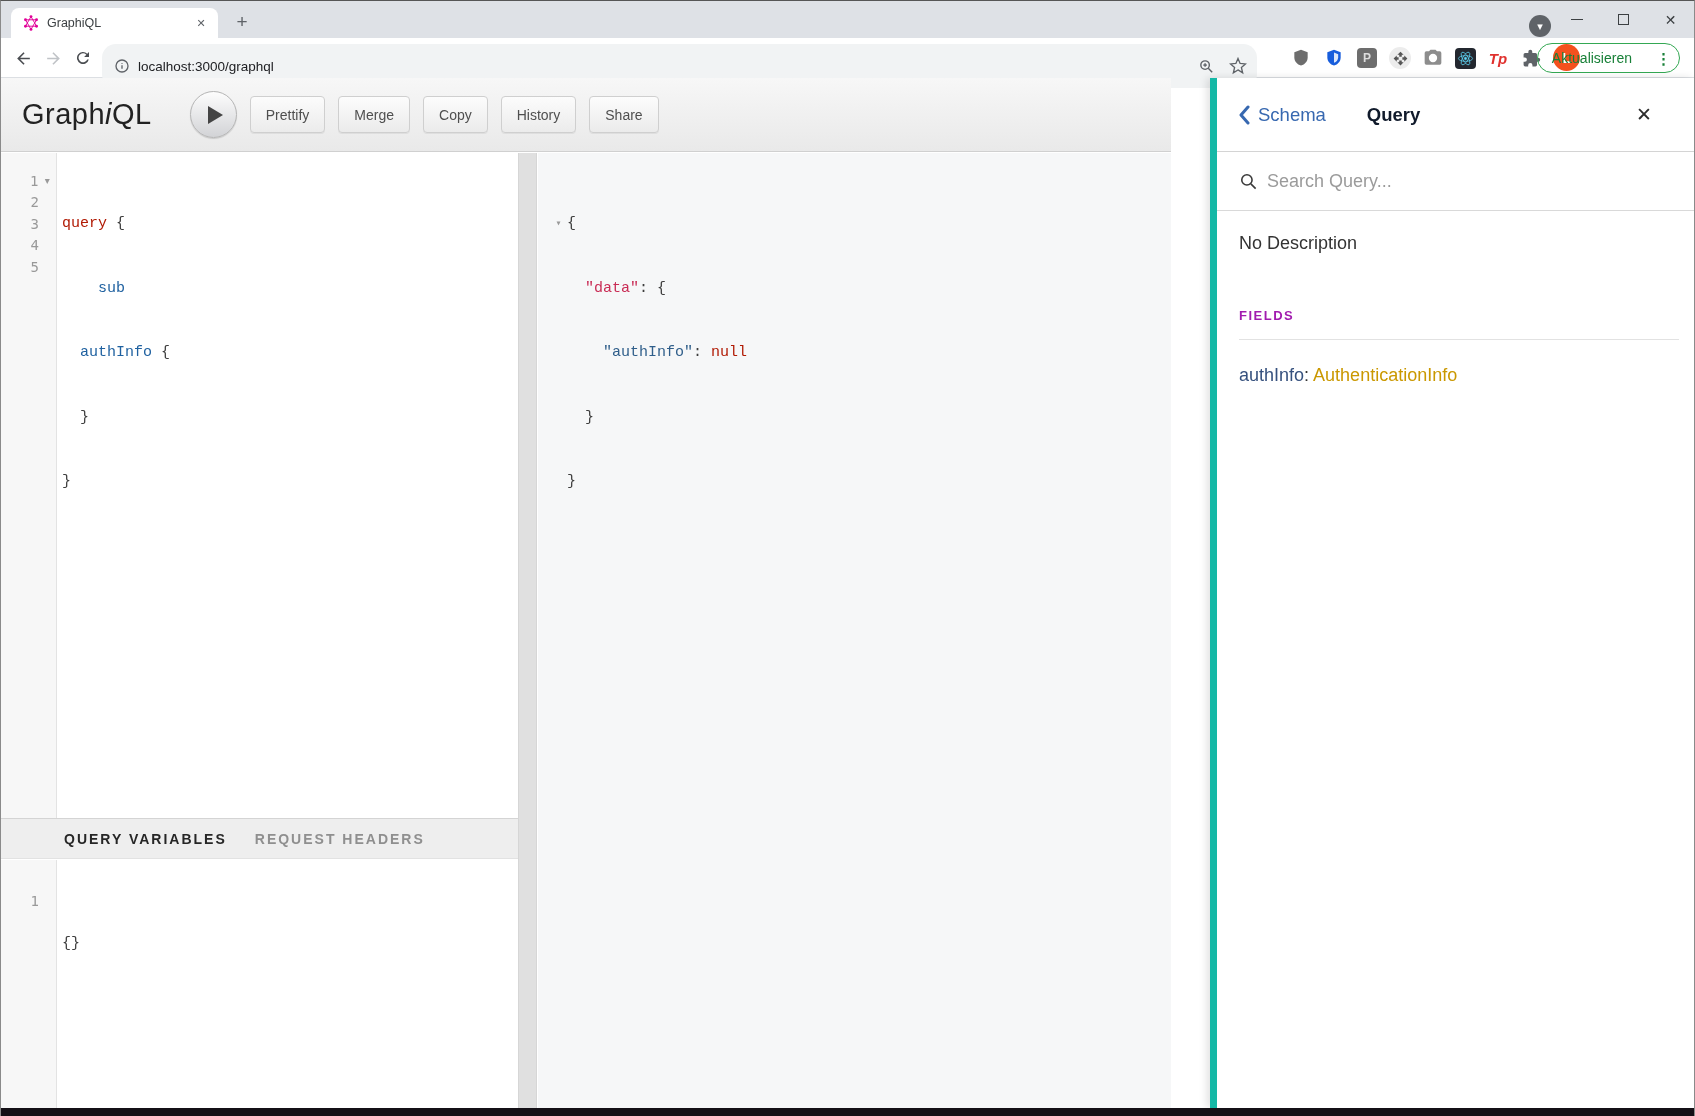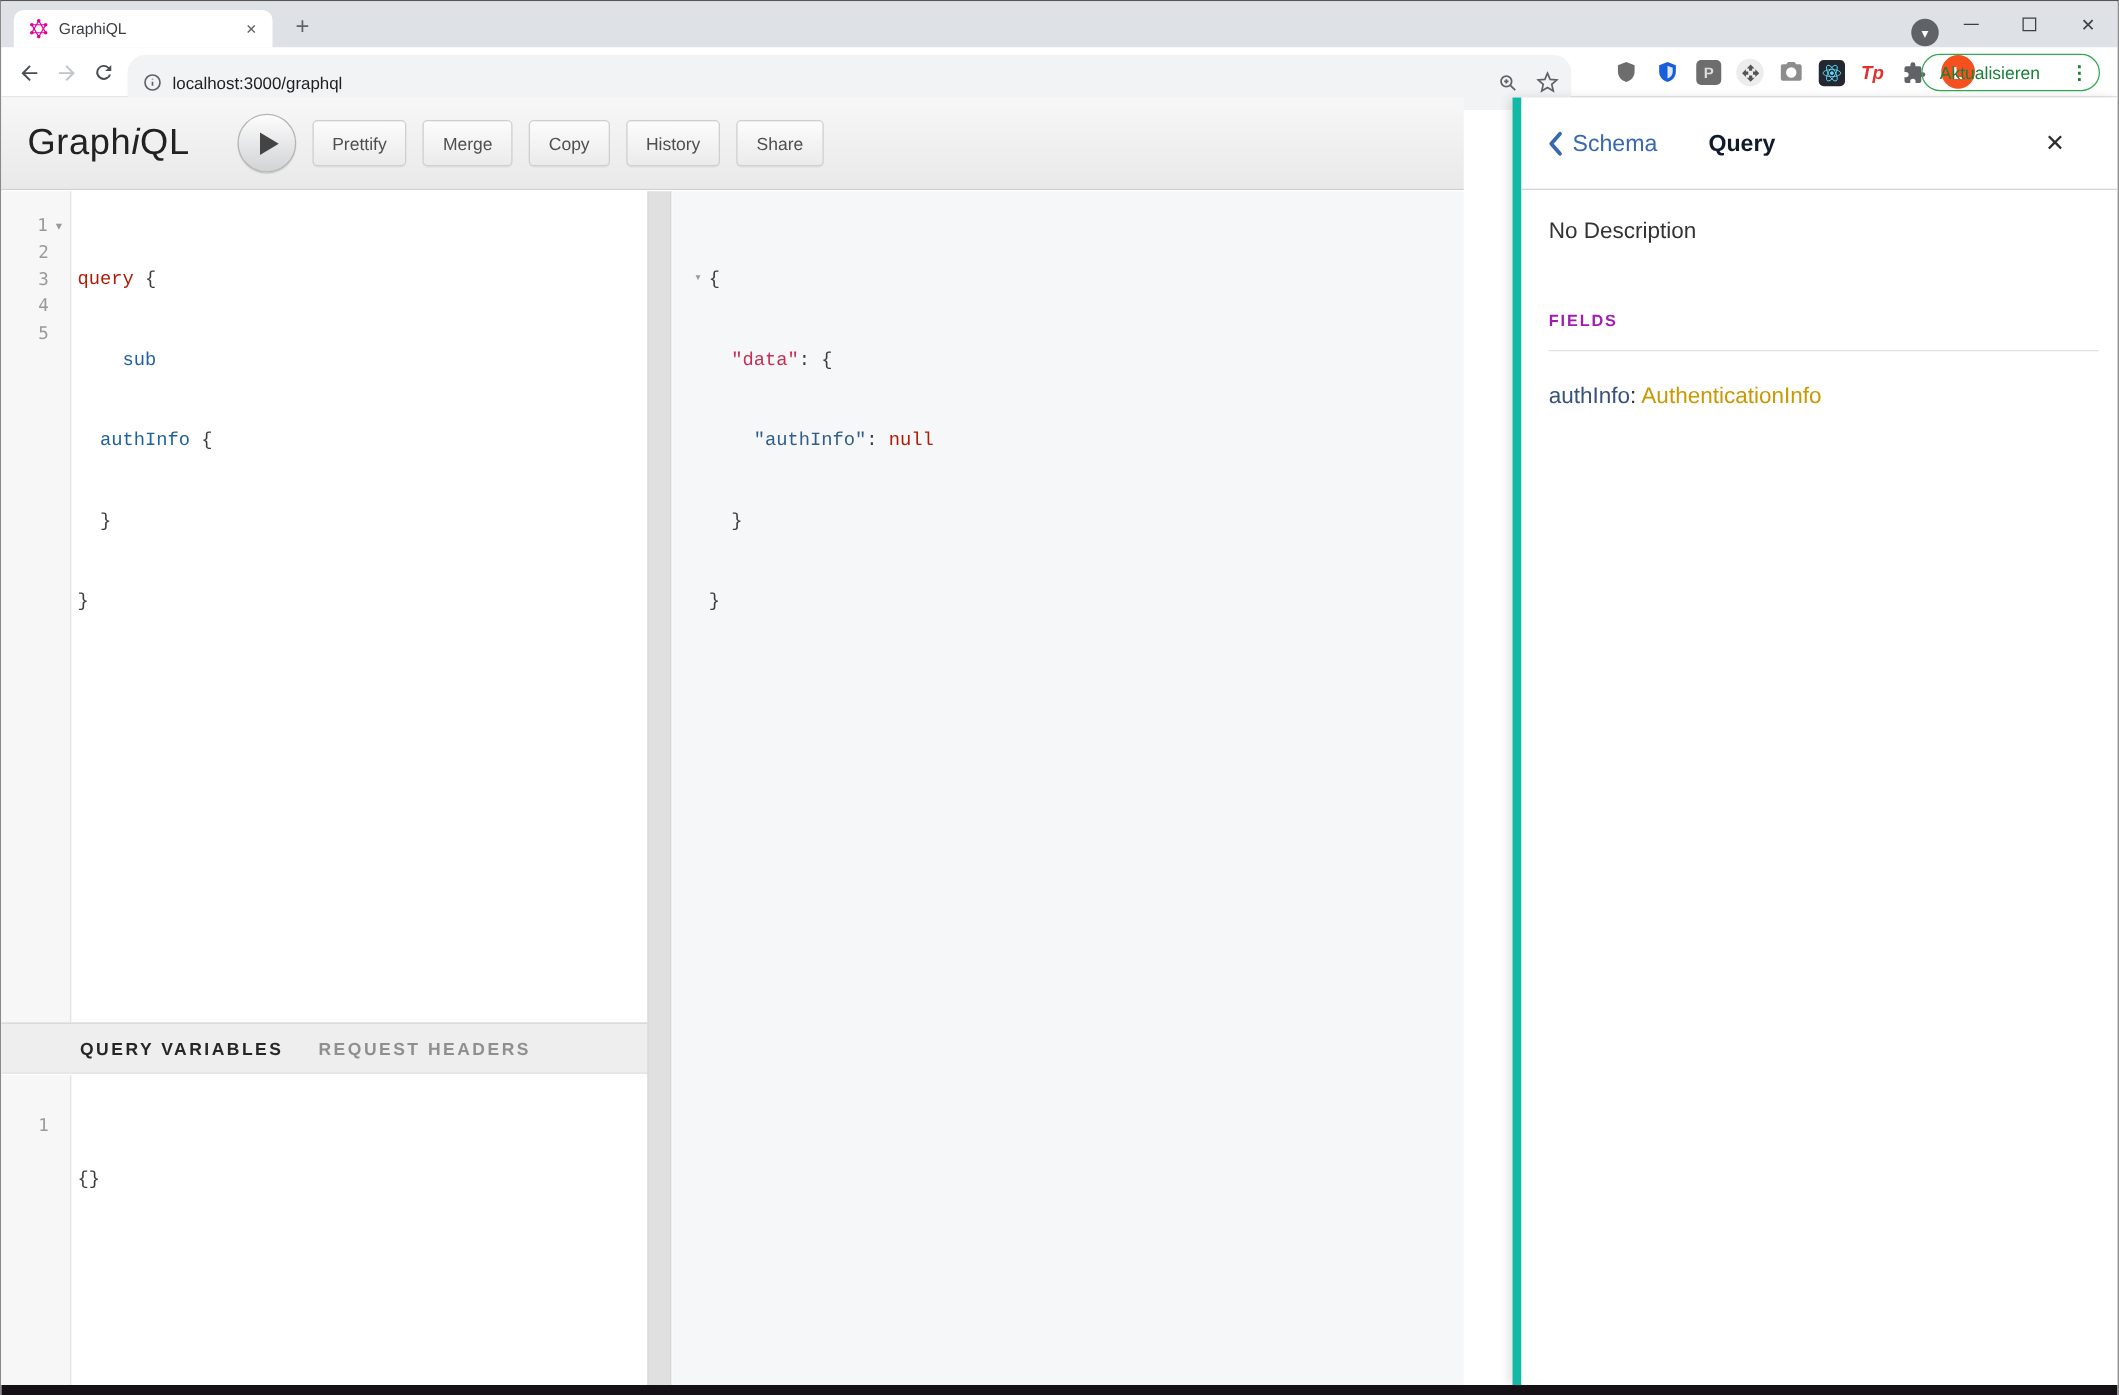--- a/index.html
+++ b/index.html
@@ -328,20 +328,29 @@
           <span>
             <svg width="14" height="20" viewBox="0 0 12 20" fill="none" stroke="#3768b0" stroke-width="3" stroke-linecap="round" stroke-linejoin="round">
                 <path d="M10 2L3 10l7 8"></path>
               </svg>
           </span>
           <span>Schema</span>
         </div>
         <div class="doc-title">Query</div>
         <div class="doc-close">✕</div>
       </div>
+      <div class="doc-search">
+        <span>
+          <svg width="19" height="19" viewBox="0 0 24 24" fill="none" stroke="#3a3a3a" stroke-width="2">
+              <circle cx="10" cy="10" r="6.5"></circle>
+              <line x1="15" y1="15" x2="21" y2="21"></line>
+            </svg>
+        </span>
+        <input type="text" placeholder="Search Query..." style="">
+      </div>
       <div class="doc-body">
         <div class="doc-nodesc">No Description</div>
         <div class="doc-fields-label">FIELDS</div>
         <div class="doc-hr"></div>
         <div class="doc-field-line">
           <span class="doc-field-name">authInfo</span><span class="doc-field-sep">:</span>
           <span class="doc-field-type">AuthenticationInfo</span>
         </div>
       </div>
     </div>

